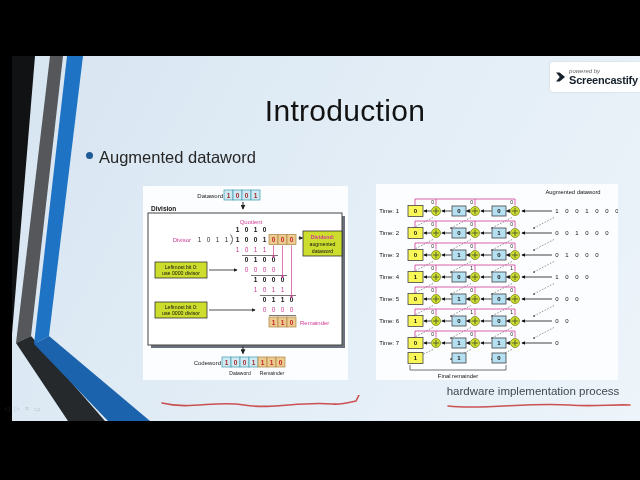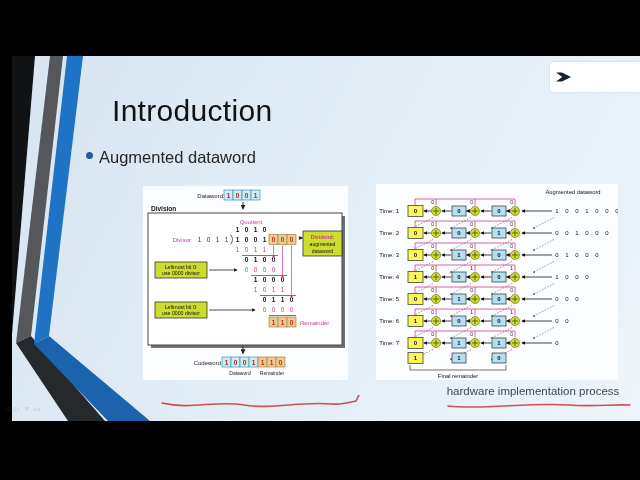--- a/index.html
+++ b/index.html
@@ -8,21 +8,21 @@
   .slide{position:absolute;left:12px;top:56px;width:628px;height:365px;overflow:hidden;
          background:linear-gradient(118deg,#d7e5f1 0%,#e2edf6 48%,#edf4fa 100%);}
   
   .wedge{position:absolute;left:0;top:0;width:40px;height:290px;background:#101214;
          clip-path:polygon(0 0,23px 0,0 278px);}
   .stripe{position:absolute;left:0;top:0;width:160px;height:365px;}
   .gU{background:#55575a;clip-path:polygon(38px 0,51px 0,19px 280px,4px 287px);}
   .gL{background:#26292c;clip-path:polygon(4px 287px,19px 280px,93px 365px,56px 365px);}
   .bU{background:#1e73c5;clip-path:polygon(55px 0,71px 0,37px 280px,22px 288px);}
   .bL{background:#1b63ad;clip-path:polygon(22px 288px,37px 280px,138px 365px,96px 365px);}
-  .title{position:absolute;left:100px;top:38px;width:466px;text-align:left;
+  .title{position:absolute;left:100px;top:38px;width:466px;text-align:center;
          font-size:30px;color:#121212;letter-spacing:.3px;}
   .bullet-row{position:absolute;left:74px;top:92px;display:flex;align-items:center;}
   .dot{width:7px;height:7px;border-radius:50%;background:#1f5c97;margin-right:6px;margin-top:-4px;}
   .bullet-text{font-size:16.5px;color:#262626;}
   .fig{position:absolute;background:#fcfdff;}
   #divfig{left:131px;top:130px;width:205px;height:194px;}
   #hwfig{left:364px;top:128px;width:242px;height:196px;}
   svg text{font-family:"Liberation Sans",sans-serif;}
   .caption{position:absolute;width:220px;text-align:center;font-size:11.5px;color:#3e4852;}
   .cap-l{left:137px;top:327px;}
@@ -462,20 +462,24 @@
 
   <svg class="ink ink-l" width="218" height="18">
     <path d="M16,8 C45,15 70,5 98,10 C128,15 152,6 186,9 C196,10 205,7 210,6 l3,-6" stroke="#c84040" stroke-width="1.6" fill="none" stroke-linecap="round" opacity="0.9"></path>
   </svg>
   <svg class="ink ink-r" width="190" height="14">
     <path d="M4,8 C40,12 85,4 125,7 C150,9 170,6 186,7" stroke="#c84040" stroke-width="1.6" fill="none" stroke-linecap="round" opacity="0.9"></path>
   </svg>
 
   <div class="badge">
     <div class="badge-logo"></div>
+    <div class="badge-col">
+      <span class="badge-top">powered by</span>
+      <span class="badge-brand">Screencastify</span>
+    </div>
   </div>
 </div>
 
 <div class="ghost" id="ghost">
     <span>◁</span>
     <span>▷</span>
     <span>≡</span>
     <span>▭</span>
   </div>
 

